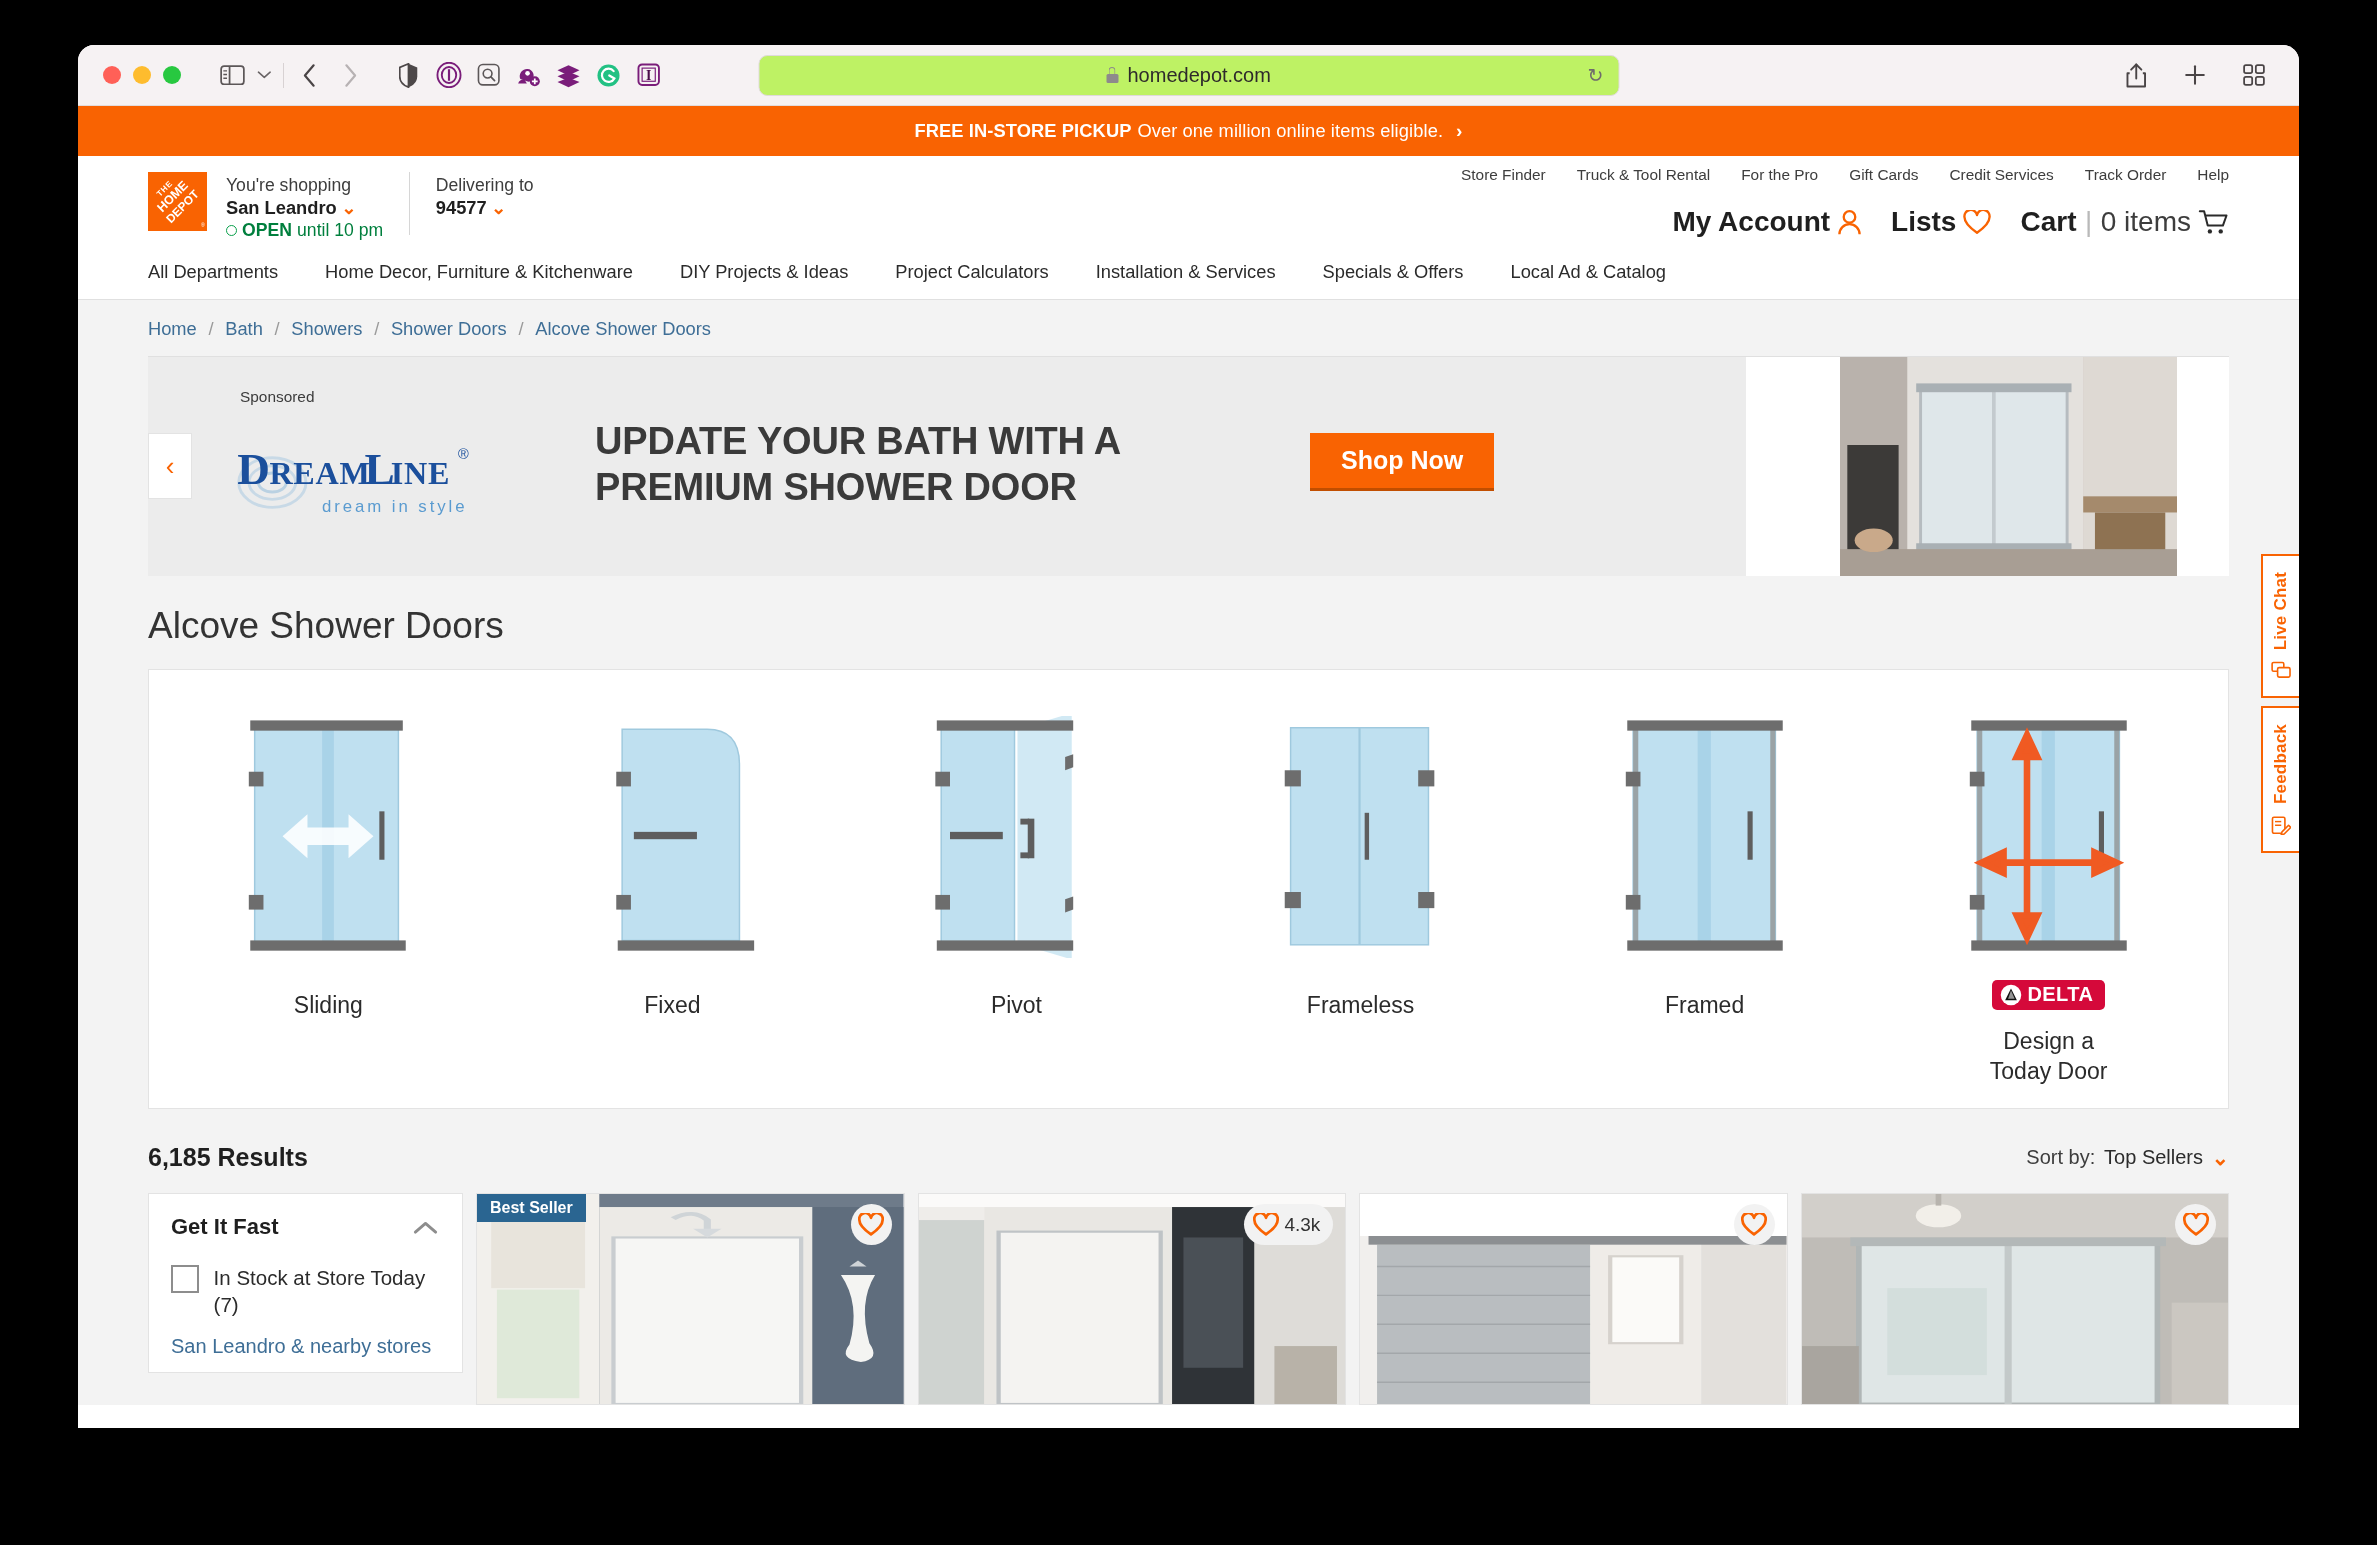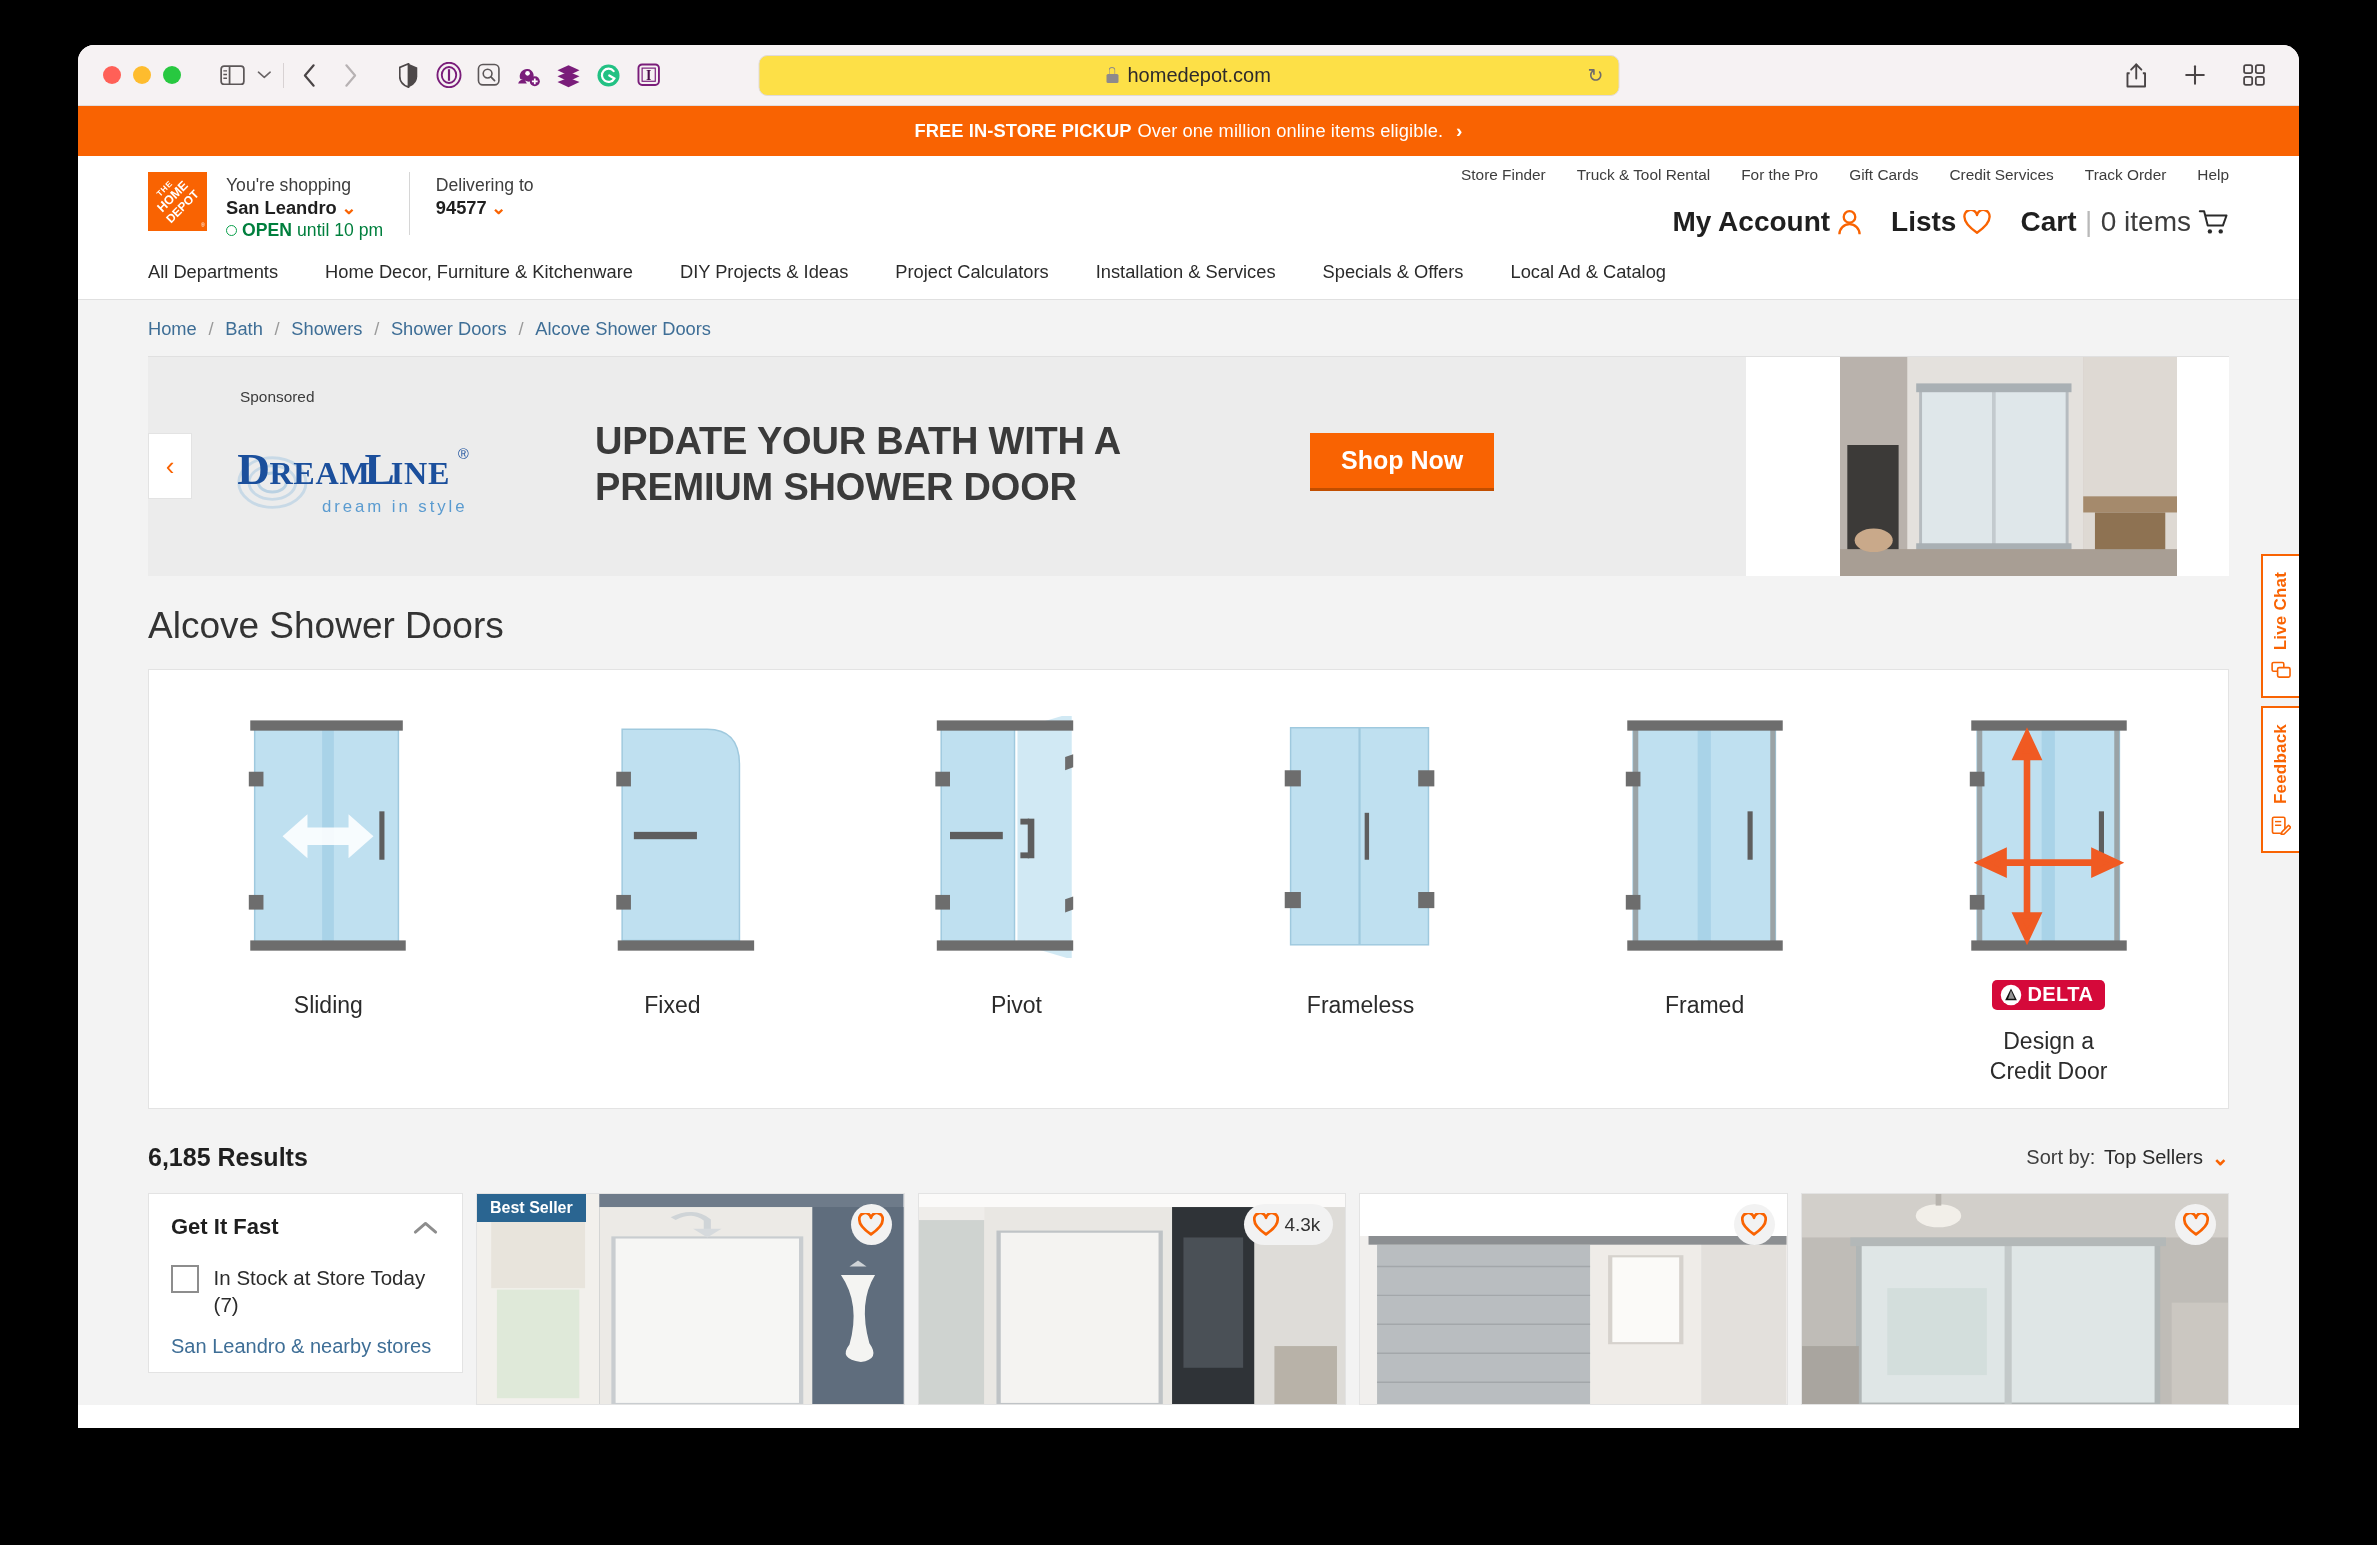--- a/index.html
+++ b/index.html
@@ -38,21 +38,21 @@
   .cbtn {
     width: 40px; height: 40px;
     display:flex; align-items:center; justify-content:center;
     cursor: default;
   }
   .vdiv { width:0.7px; height:25px; background:#d8d2d3; margin:0 5.9px; }
 
   .urlwrap {
     position:absolute; left: 50%; transform: translateX(-50%);
     width: 861px; height: 41px;
-    background: #fde047; border: 0.7px solid #e0dadb;
+    background: #bef264; border: 0.7px solid #e0dadb;
     border-radius: 8.8px;
     display: flex; align-items: center; justify-content: center;
     gap: 9px;
   }
   .urltext { font-size: 20px; color: #2e2a2b; }
   .lock { width: 12.4px; height: 16px; position: relative; display:inline-block; }
   .lock .body { position:absolute; bottom:0; width:12.4px; height:9.5px; background:#8e8a8b; border-radius:1.5px; }
   .lock .shackle { position:absolute; top:0; left:2.6px; width:7.3px; height:7.3px; border:1.8px solid #8e8a8b; border-bottom:none; border-radius:4.4px 4.4px 0 0;}
   .reload { position:absolute; right: 14.6px; font-size: 19px; color:#6f6b6c; }
 
@@ -642,21 +642,21 @@
             <div class="delta-badge">
               <svg width="22" height="22" viewBox="0 0 30 30">
                   <circle cx="15" cy="15" r="14" fill="#fff"></circle>
                   <polygon points="15,6 23,22 7,22" fill="#111"></polygon>
                   <polygon points="15,9 20,20 11,20" fill="#fff" opacity="0.55"></polygon>
                 </svg>
               <span class="dtxt">DELTA</span>
             </div>
             <div class="lbl">
               <div>Design a</div>
-              <div>Credit Door</div>
+              <div>Today Door</div>
             </div>
           </div>
 
         </div>
 
         <div class="results-row">
           <div class="results-count">6,185 Results</div>
           <div class="sort">
             <span>Sort by:</span>
             <span class="val">Top Sellers</span>

